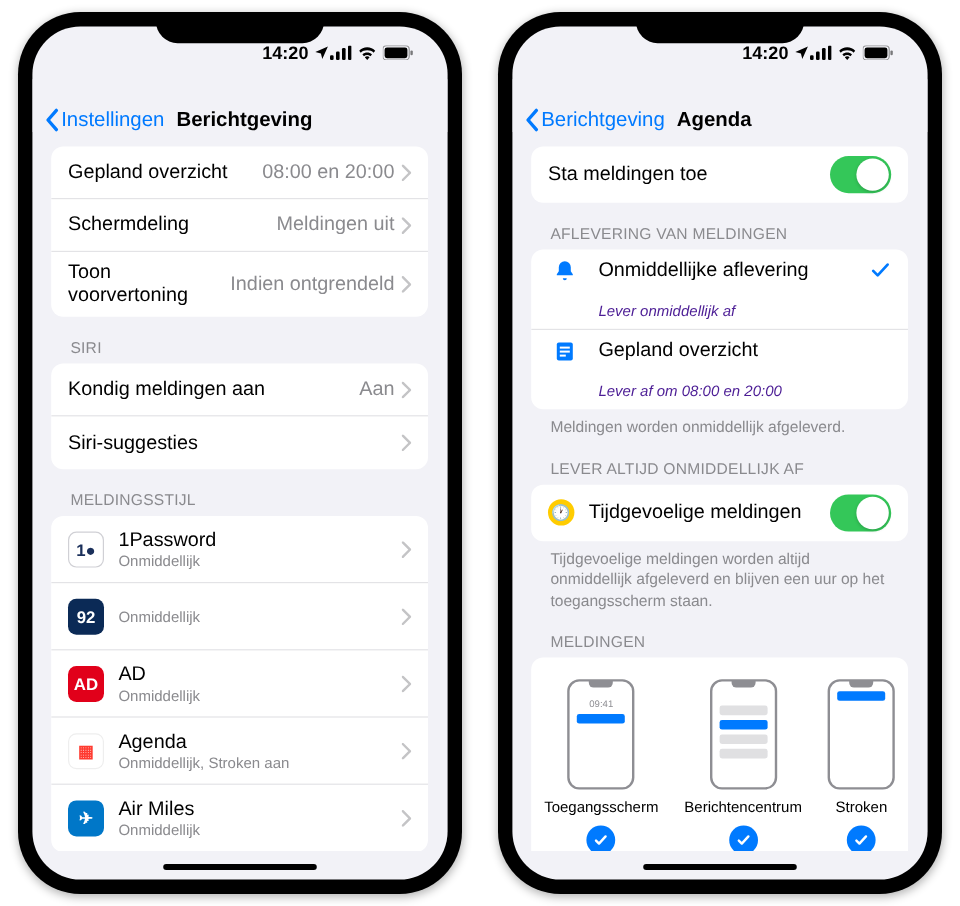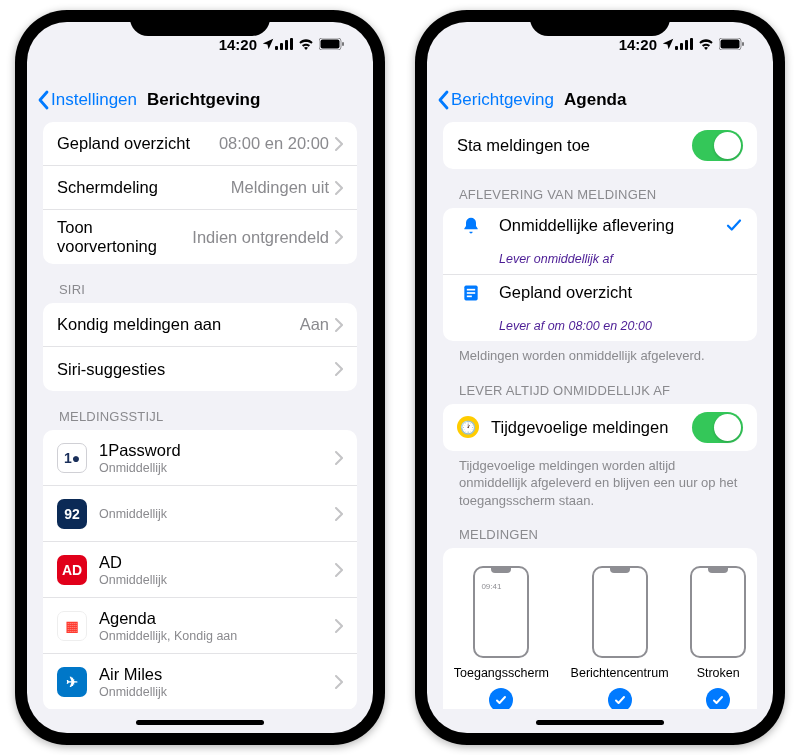--- a/index.html
+++ b/index.html
@@ -163,21 +163,21 @@
     }
     .preview-phone::before {
       content: "";
       position: absolute;
       top: -1px; left: 50%;
       transform: translateX(-50%);
       width: 20px; height: 6px;
       background: #8e8e93;
       border-radius: 0 0 4px 4px;
     }
-    .pp-inner { position: absolute; inset: 6px; display: flex; flex-direction: row; gap: 4px; }
+    .pp-inner { position: absolute; inset: 6px; display: flex; flex-direction: column; gap: 4px; }
     .pp-time { font-size: 8px; color: #8e8e93; text-align: center; margin-top: 8px; }
     .pp-bar { height: 8px; background: #007aff; border-radius: 2px; }
     .pp-gray { height: 8px; background: #e0e0e2; border-radius: 2px; }
     .preview-label { font-size: 12.5px; color: #000; }
     .preview-check {
       width: 24px; height: 24px; border-radius: 50%;
       background: #007aff; color: #fff;
       display: flex; align-items: center; justify-content: center;
       font-size: 14px;
     }
@@ -328,21 +328,21 @@
     <span class="chevron">
               <svg width="8" height="14" viewBox="0 0 8 14" fill="none" stroke="currentColor" stroke-width="2" stroke-linecap="round">
                 <polyline points="1,1 7,7 1,13"></polyline>
               </svg>
             </span>
   </div>
           <div class="row app-row">
     <div class="app-icon" style="background:#fff;color:#ff3b30;border:1px solid #eee;">▦</div>
     <div class="app-text">
       <span class="app-name">Agenda</span>
-      <span class="app-sub">Onmiddellijk, Kondig aan</span>
+      <span class="app-sub">Onmiddellijk, Stroken aan</span>
     </div>
     <span class="chevron">
               <svg width="8" height="14" viewBox="0 0 8 14" fill="none" stroke="currentColor" stroke-width="2" stroke-linecap="round">
                 <polyline points="1,1 7,7 1,13"></polyline>
               </svg>
             </span>
   </div>
           <div class="row app-row">
     <div class="app-icon" style="background:#0077c8;color:#fff;">✈</div>
     <div class="app-text">

